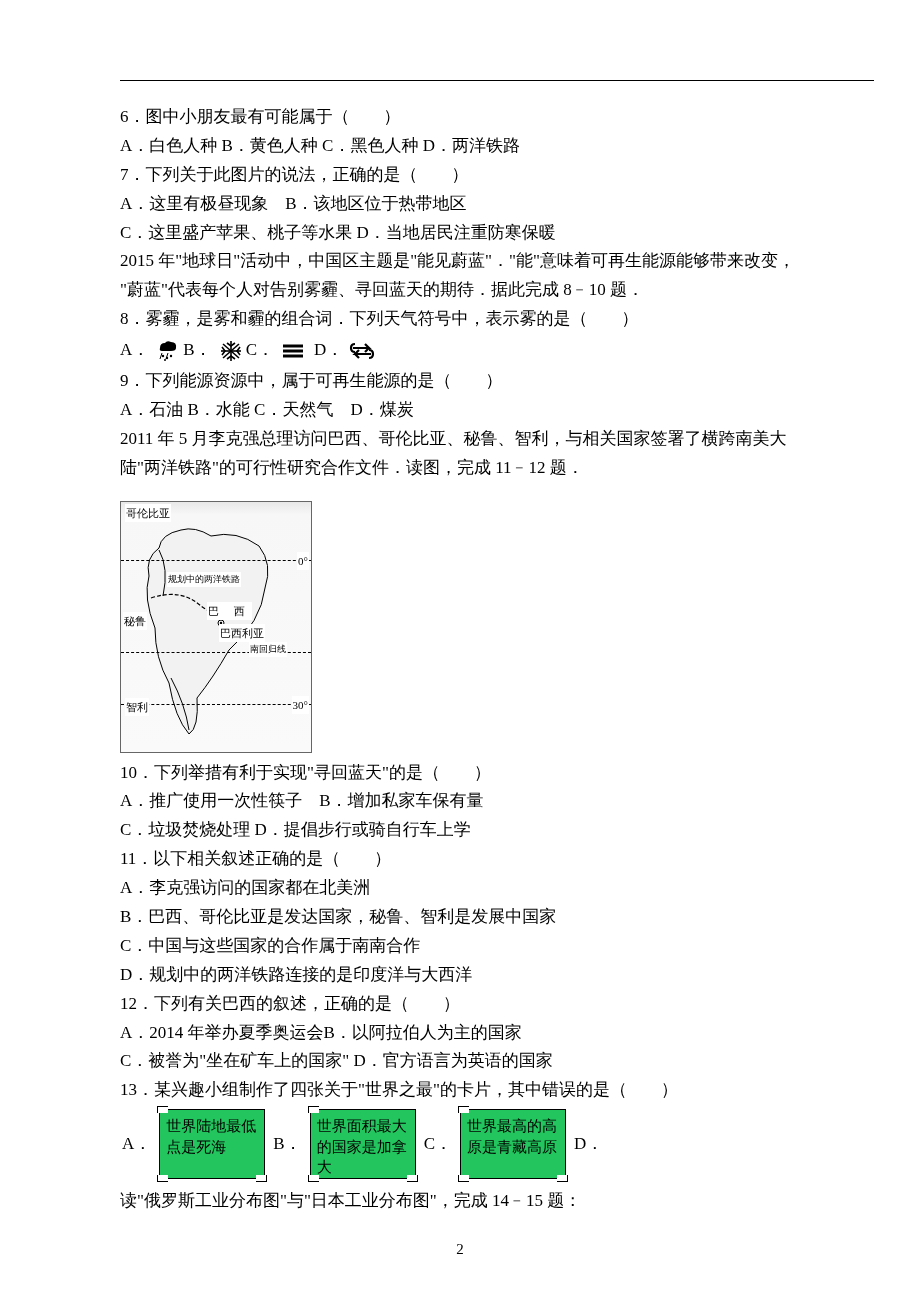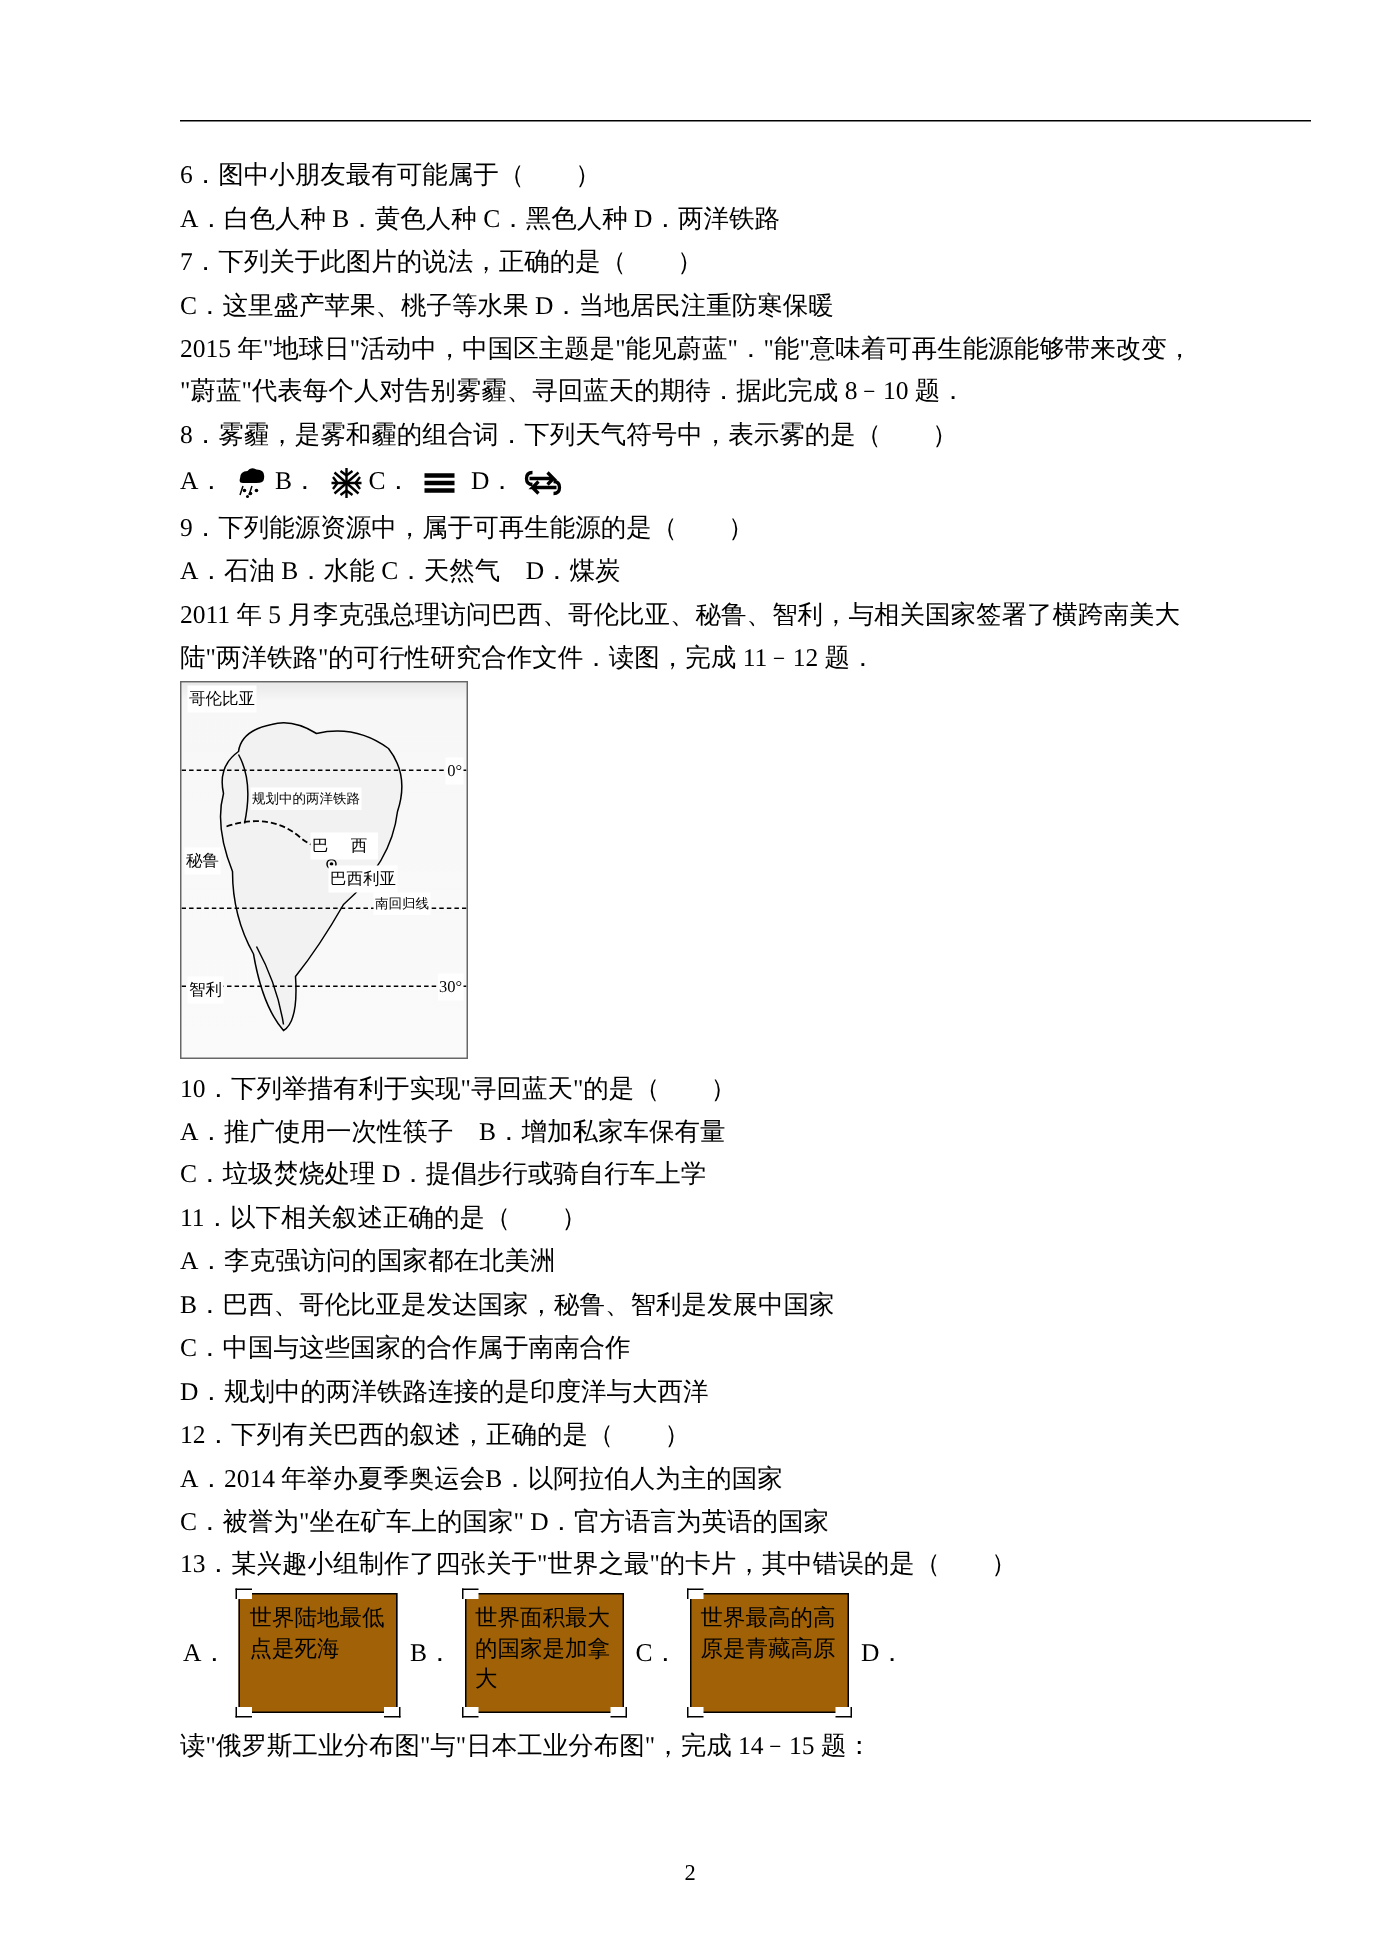--- a/index.html
+++ b/index.html
@@ -39,21 +39,21 @@
     width: 26px;
     height: 24px;
     display: inline-flex;
     align-items: center;
     justify-content: center;
   }
   .map-fig {
     width: 190px;
     height: 250px;
     border: 1px solid #666;
-    margin: 0 0 6px 0;
+    margin: 18px 0 6px 0;
     position: relative;
     font-size: 11px;
     background: linear-gradient(180deg, #e8e8e8 0%, #f7f7f7 5%, #fafafa 100%);
     overflow: hidden;
   }
   .map-fig .map-land {
     position: absolute;
     left: 20px; top: 26px;
     width: 150px; height: 210px;
   }
@@ -65,28 +65,28 @@
   .cards-row {
     display: flex;
     align-items: center;
     gap: 6px;
     margin-top: 4px;
     margin-bottom: 8px;
   }
   .cards-row .lab { padding: 0 2px; }
   .card {
     width: 106px;
-    height: 80px;
+    height: 70px;
     border: 1.5px solid #000;
     position: relative;
     font-size: 15px;
     line-height: 1.35;
     padding: 6px 6px;
     box-sizing: border-box;
-    background: #a16207;
+    background: #22c55e;
   }
   .card .notch {
     position: absolute;
     width: 10px;
     height: 6px;
     border: 1.5px solid #000;
     background: #fff;
   }
   .card .notch.tl { left: -3px; top: -4px; border-right: none; border-bottom: none; }
   .card .notch.bl { left: -3px; bottom: -4px; border-right: none; border-top: none; }
@@ -106,20 +106,21 @@
 <body>
 
 <div class="page">
 
   <div class="rule"></div>
 
   <p class="line">6．图中小朋友最有可能属于（　　）</p>
   <p class="line">A．白色人种 B．黄色人种 C．黑色人种 D．两洋铁路</p>
 
   <p class="line">7．下列关于此图片的说法，正确的是（　　）</p>
+  <p class="line">A．这里有极昼现象　B．该地区位于热带地区</p>
   <p class="line">C．这里盛产苹果、桃子等水果 D．当地居民注重防寒保暖</p>
 
   <p class="line">2015 年"地球日"活动中，中国区主题是"能见蔚蓝"．"能"意味着可再生能源能够带来改变，</p>
   <p class="line">"蔚蓝"代表每个人对告别雾霾、寻回蓝天的期待．据此完成 8﹣10 题．</p>
 
   <p class="line">8．雾霾，是雾和霾的组合词．下列天气符号中，表示雾的是（　　）</p>
 
   <div class="sym-row">
     <span class="lab">A．</span>
     <span class="icon-box">

